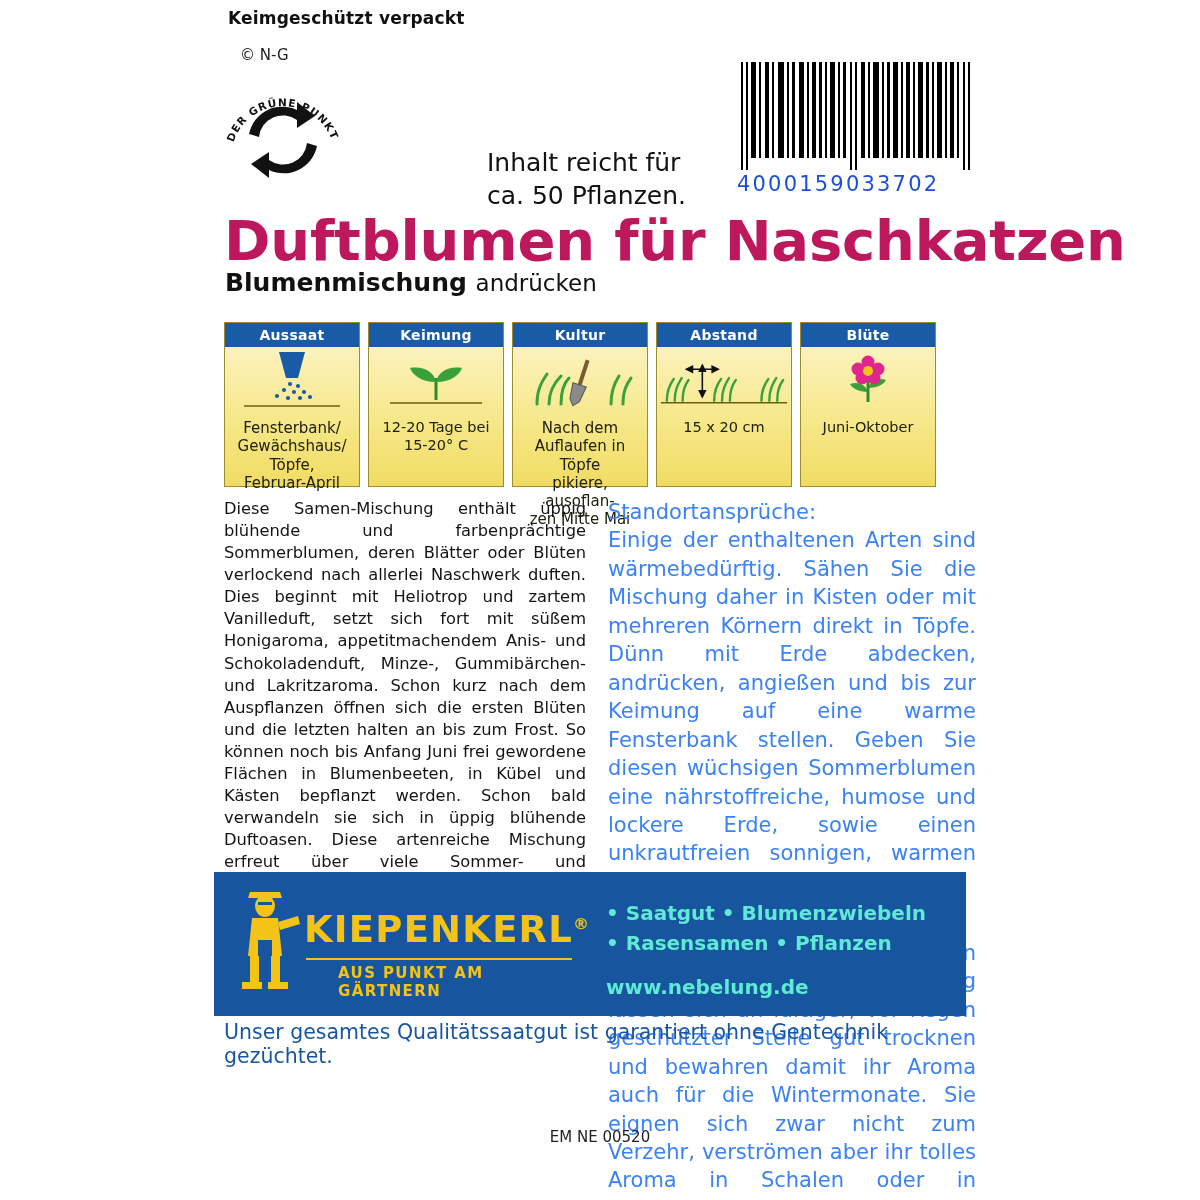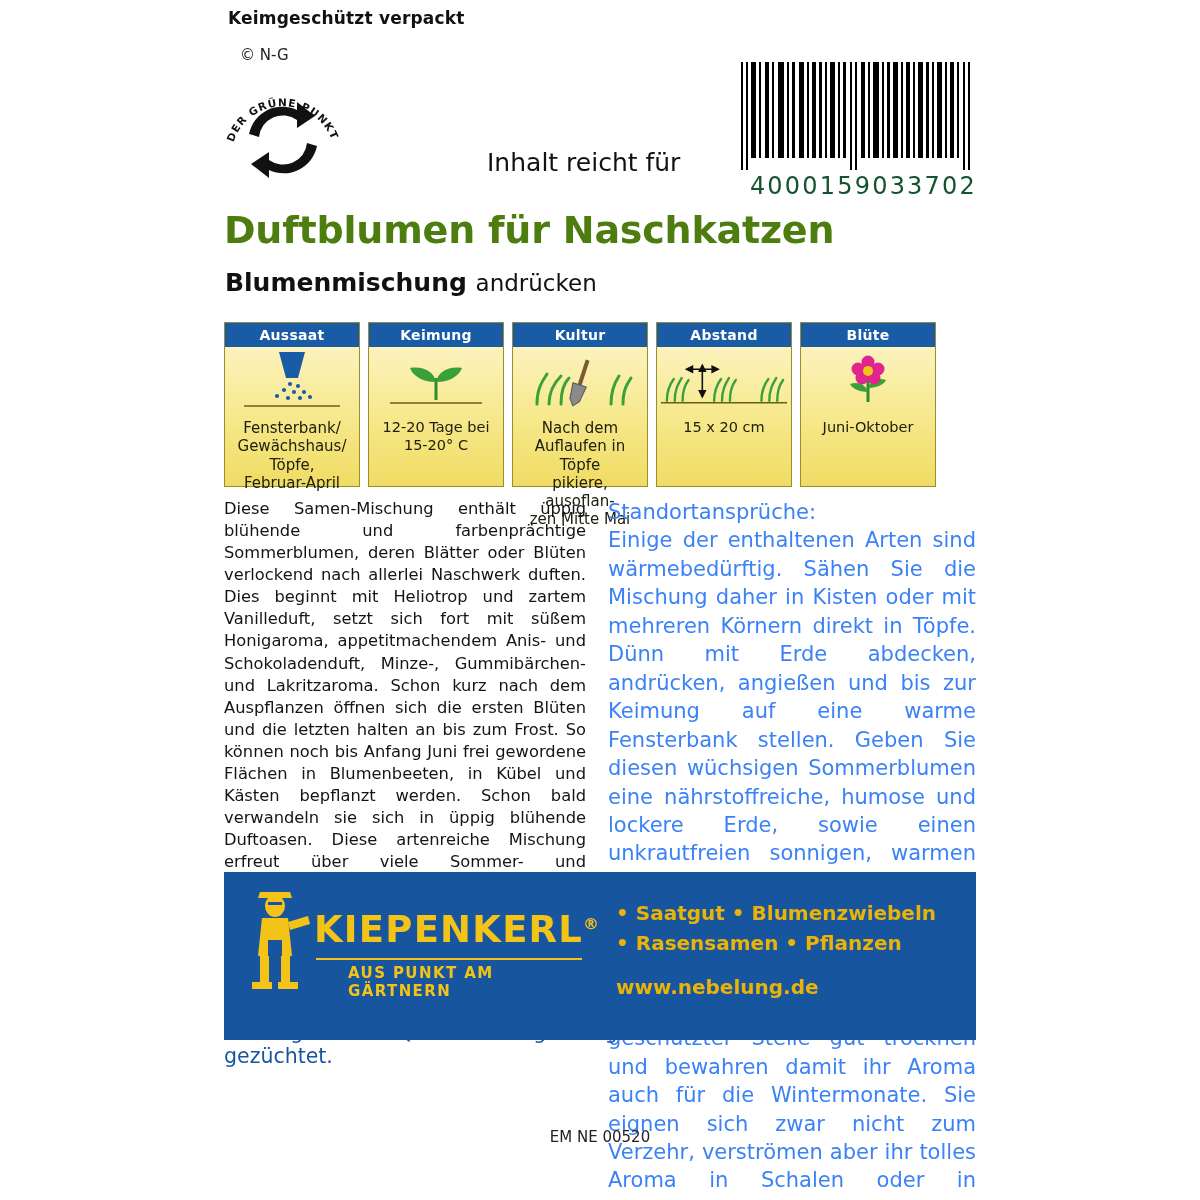--- a/index.html
+++ b/index.html
@@ -68,35 +68,35 @@
     height: 150px;
   }
   .barcode-bars {
     width: 240px;
     height: 108px;
     display: block;
   }
   .barcode-num {
     margin-top: 2px;
     font-family: "DejaVu Sans", sans-serif;
-    font-size: 24px;
+    font-size: 21px;
     letter-spacing: 2.2px;
-    text-align: right;
-    color: #14532d;
+    text-align: left;
+    color: #1d4ed8;
     font-weight: 500;
   }
 
   
   .title {
     position: absolute;
     left: 224px; top: 208px;
-    font-size: 38px;
+    font-size: 56px;
     font-weight: bold;
     letter-spacing: -0.2px;
-    color: #4d7c0f;
+    color: #be185d;
   }
   .subtitle {
     position: absolute;
     left: 225px; top: 268px;
     font-size: 25px;
     font-weight: bold;
     color: #111;
   }
   .subtitle .light {
     font-weight: normal;
@@ -177,23 +177,23 @@
   .col-right .heading {
     font-weight: normal;
     text-align: left;
   }
   .col-right .block { margin-bottom: 2px; }
   .col-right .gap { height: 12px; }
 
   
   .brandpanel {
     position: absolute;
-    left: 224px; top: 872px;
+    left: 214px; top: 872px;
     width: 752px;
-    height: 168px;
+    height: 144px;
     background: #18559f;
   }
   .brand-left {
     position: absolute;
     left: 14px; top: 10px;
     width: 360px; height: 116px;
   }
   .kiepenkerl {
     position: absolute;
     left: 76px; top: 26px;
@@ -216,21 +216,21 @@
     position: absolute;
     left: 110px; top: 82px;
     font-size: 15px;
     font-weight: bold;
     letter-spacing: 1.4px;
     color: #f3c417;
   }
   .brand-right {
     position: absolute;
     left: 392px; top: 26px;
-    color: #eab308;
+    color: #5eead4;
     font-size: 20px;
     font-weight: bold;
     line-height: 1.5;
   }
   .brand-right .url {
     margin-top: 14px;
     font-size: 20px;
   }
 
   
@@ -271,20 +271,21 @@
         <path d="M -34,-6 A 34,34 0 0 1 14,-30 L 14,-38 L 32,-24 L 14,-12 L 14,-20
                  A 24,24 0 0 0 -24,-3 Z" fill="#111"></path>
         <path d="M 34,6 A 34,34 0 0 1 -14,30 L -14,38 L -32,24 L -14,12 L -14,20
                  A 24,24 0 0 0 24,3 Z" fill="#111"></path>
       </g>
     </svg>
   </div>
 
   <div class="inhalt">
     <div>Inhalt reicht für</div>
+    <div>ca. 50 Pflanzen.</div>
   </div>
 
   <div class="barcode-wrap">
     <svg class="barcode-bars" viewBox="0 0 240 108" preserveAspectRatio="none">
       <rect x="0" y="0" width="240" height="108" fill="#ffffff"></rect>
       <g fill="#000">
         <rect x="4" y="0" width="2" height="108"></rect>
         <rect x="9" y="0" width="2" height="108"></rect>
         <rect x="14" y="0" width="5" height="96"></rect>
         <rect x="22" y="0" width="2" height="96"></rect>

